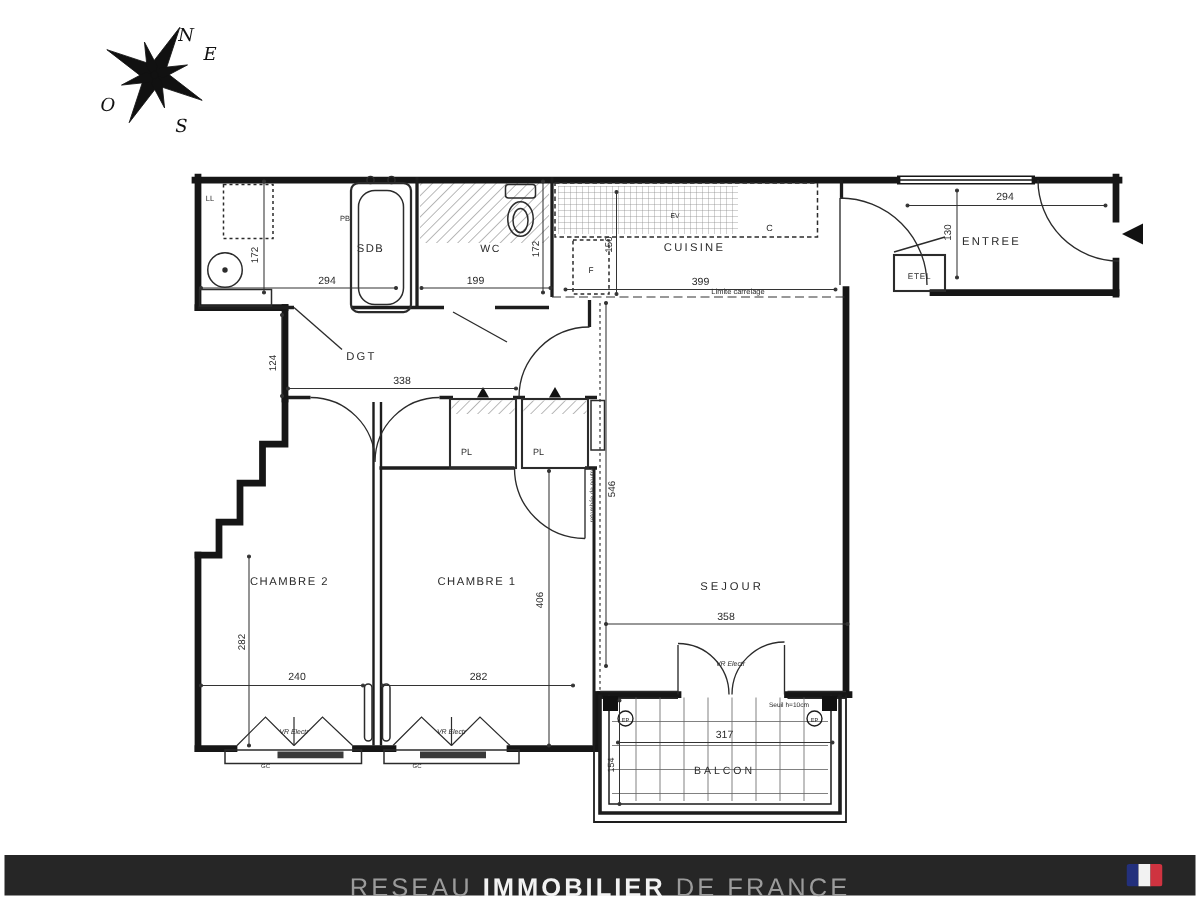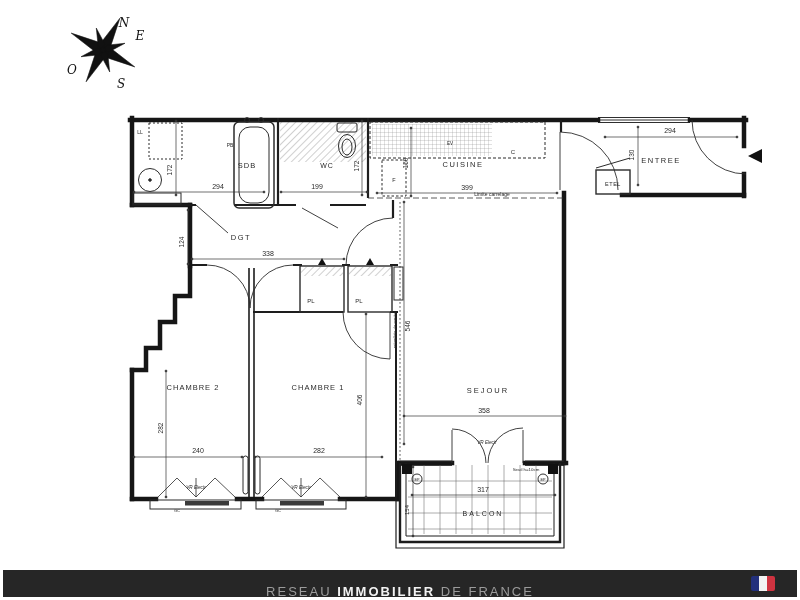--- a/index.html
+++ b/index.html
@@ -2,21 +2,21 @@
 <html><head>
 <meta charset="utf-8">
 <style>
   html,body{margin:0;padding:0;background:#ffffff;}
   .page{position:relative;width:800px;height:600px;background:#ffffff;overflow:hidden;
         font-family:"Liberation Sans",sans-serif;}
   svg text{font-family:"Liberation Sans",sans-serif;fill:#2a2a2a;}
   svg text.serif{font-family:"DejaVu Serif",serif;font-style:italic;fill:#111;}
   .footer{position:absolute;left:3px;right:3px;top:570px;height:27px;background:#262626;
           display:flex;align-items:center;justify-content:center;}
-  .footer .brand{font-size:13px;letter-spacing:2px;color:#9b9b9b;white-space:pre;margin-top:16px;}
+  .footer .brand{font-size:17px;letter-spacing:2px;color:#9b9b9b;white-space:pre;margin-top:16px;}
   .footer .brand b{color:#f2f2f2;font-weight:bold;}
   .flag{position:absolute;right:22px;top:6px;width:24px;height:15px;display:flex;
         border-radius:2px;overflow:hidden;}
   .flag div{flex:1;}
 </style>
 </head>
 <body>
 
 <div class="page">
 

